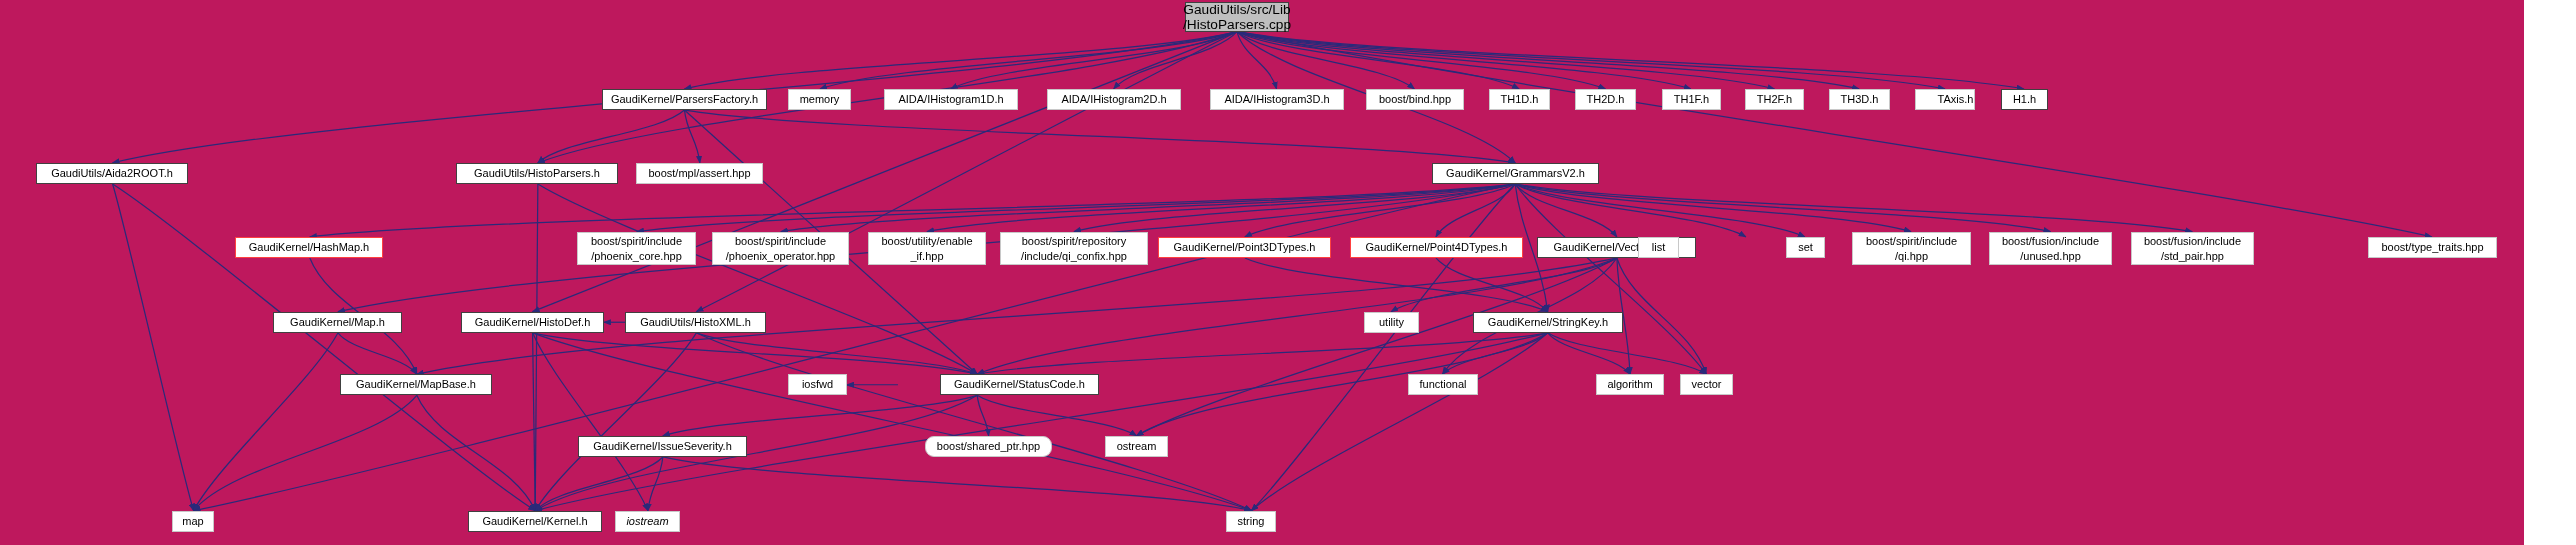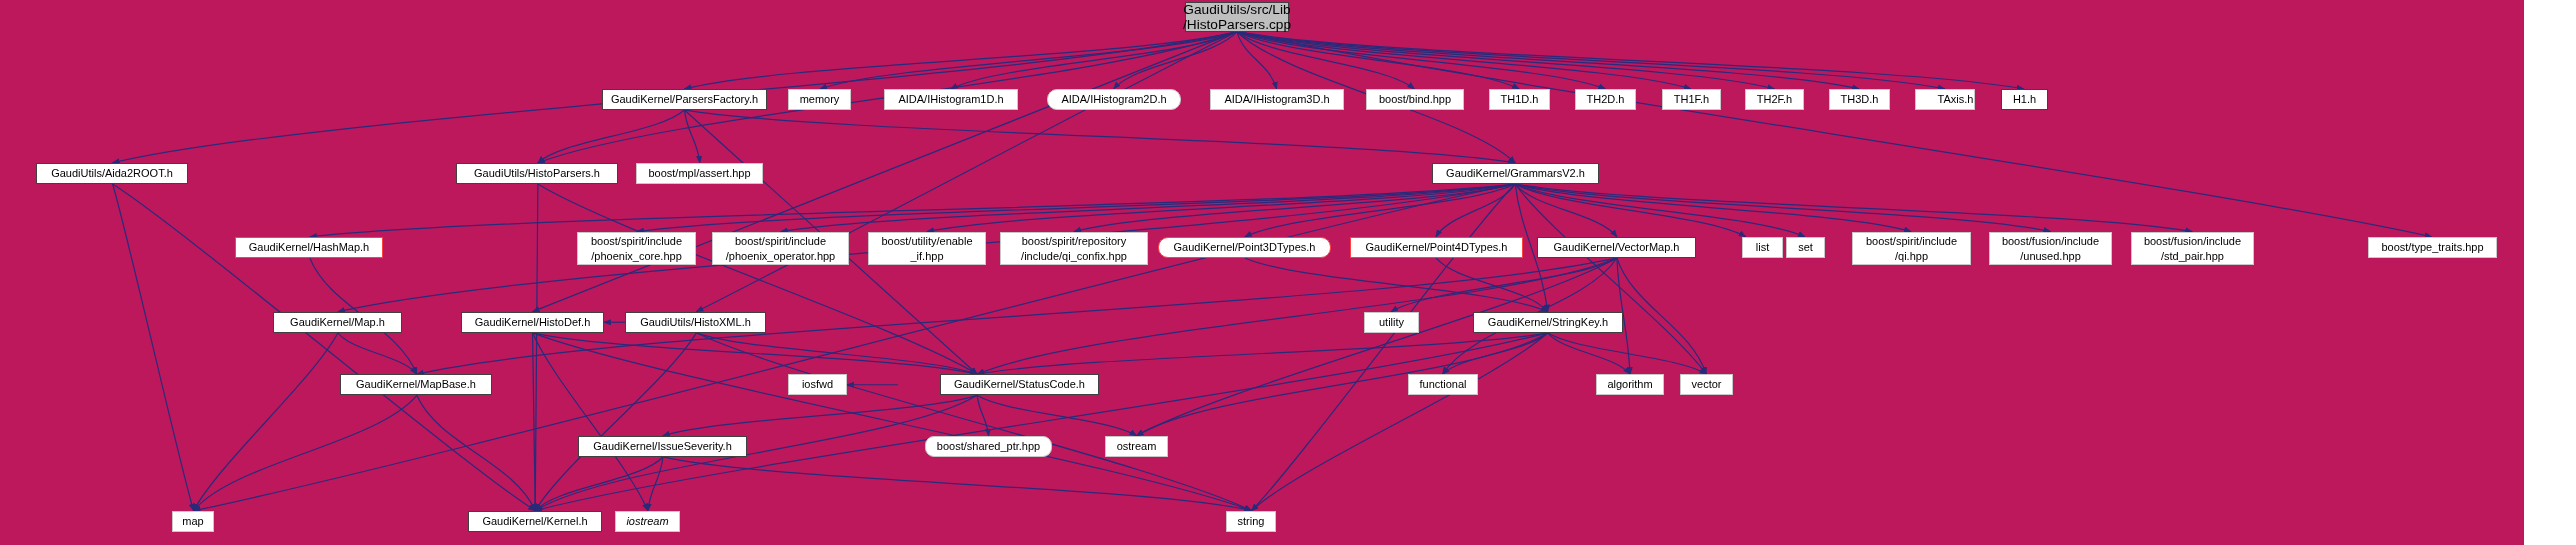--- a/index.html
+++ b/index.html
@@ -126,21 +126,21 @@
         <path d="M1413,293 C1474.92,320.45 1695.08,326.55 1757,354" marker-end="url(#arrow)" stroke="#2a2a7a" stroke-width="1.4" fill="none"></path>
         <path d="M1630,293 C1652.86,320.45 1734.14,326.55 1757,354" marker-end="url(#arrow)" stroke="#2a2a7a" stroke-width="1.4" fill="none"></path>
       </g>
   </svg>
   <div id="node-layer">
       <div class="node root" style="left: 1185px; top: 1.8px; width: 104px; height: 30px;">GaudiUtils/src/Lib
 /HistoParsers.cpp</div>
       <div class="node hdr" style="left: 602px; top: 89px; width: 165px; height: 21px;">GaudiKernel/ParsersFactory.h</div>
       <div class="node plain" style="left: 788px; top: 89px; width: 63px; height: 21px;">memory</div>
       <div class="node plain" style="left: 884px; top: 89px; width: 134px; height: 21px;">AIDA/IHistogram1D.h</div>
-      <div class="node plain" style="left: 1047px; top: 89px; width: 134px; height: 21px; border-radius: 10px;">AIDA/IHistogram2D.h</div>
+      <div class="node plain" style="left: 1047px; top: 89px; width: 134px; height: 21px;">AIDA/IHistogram2D.h</div>
       <div class="node plain" style="left: 1210px; top: 89px; width: 134px; height: 21px;">AIDA/IHistogram3D.h</div>
       <div class="node plain" style="left: 1366px; top: 89px; width: 98px; height: 21px;">boost/bind.hpp</div>
       <div class="node plain" style="left: 1489px; top: 89px; width: 61px; height: 21px;">TH1D.h</div>
       <div class="node plain" style="left: 1575px; top: 89px; width: 61px; height: 21px;">TH2D.h</div>
       <div class="node plain" style="left: 1662px; top: 89px; width: 59px; height: 21px; text-align: center;">TH1F.h</div>
       <div class="node plain" style="left: 1745px; top: 89px; width: 59px; height: 21px;">TH2F.h</div>
       <div class="node plain" style="left: 1829px; top: 89px; width: 61px; height: 21px;">TH3D.h</div>
       <div class="node plain" style="left: 1915px; top: 89px; width: 60px; height: 21px; padding-left: 21px;">TAxis.h</div>
       <div class="node hdr" style="left: 2001px; top: 89px; width: 47px; height: 21px;">H1.h</div>
       <div class="node hdr" style="left: 36px; top: 163px; width: 152px; height: 21px;">GaudiUtils/Aida2ROOT.h</div>
@@ -149,24 +149,24 @@
       <div class="node hdr" style="left: 1432px; top: 163px; width: 167px; height: 21px;">GaudiKernel/GrammarsV2.h</div>
       <div class="node red" style="left: 235px; top: 237px; width: 148px; height: 21px;">GaudiKernel/HashMap.h</div>
       <div class="node plain" style="left: 577px; top: 232px; width: 119px; height: 33px;">boost/spirit/include
 /phoenix_core.hpp</div>
       <div class="node plain" style="left: 712px; top: 232px; width: 137px; height: 33px;">boost/spirit/include
 /phoenix_operator.hpp</div>
       <div class="node plain" style="left: 868px; top: 232px; width: 118px; height: 33px;">boost/utility/enable
 _if.hpp</div>
       <div class="node plain" style="left: 1000px; top: 232px; width: 148px; height: 33px;">boost/spirit/repository
 /include/qi_confix.hpp</div>
-      <div class="node red" style="left: 1158px; top: 237px; width: 173px; height: 21px; border-radius: 10px;">GaudiKernel/Point3DTypes.h</div>
+      <div class="node red" style="left: 1158px; top: 237px; width: 173px; height: 21px;">GaudiKernel/Point3DTypes.h</div>
       <div class="node red" style="left: 1350px; top: 237px; width: 173px; height: 21px;">GaudiKernel/Point4DTypes.h</div>
       <div class="node hdr" style="left: 1537px; top: 237px; width: 159px; height: 21px;">GaudiKernel/VectorMap.h</div>
-      <div class="node plain" style="left: 1742px; top: 237px; width: 41px; height: 21px;">list</div>
+      <div class="node plain" style="left: 1638px; top: 237px; width: 41px; height: 21px;">list</div>
       <div class="node plain" style="left: 1786px; top: 237px; width: 39px; height: 21px;">set</div>
       <div class="node plain" style="left: 1852px; top: 232px; width: 119px; height: 33px;">boost/spirit/include
 /qi.hpp</div>
       <div class="node plain" style="left: 1989px; top: 232px; width: 123px; height: 33px;">boost/fusion/include
 /unused.hpp</div>
       <div class="node plain" style="left: 2131px; top: 232px; width: 123px; height: 33px;">boost/fusion/include
 /std_pair.hpp</div>
       <div class="node plain" style="left: 2368px; top: 237px; width: 129px; height: 21px;">boost/type_traits.hpp</div>
       <div class="node hdr" style="left: 273px; top: 312px; width: 129px; height: 21px;">GaudiKernel/Map.h</div>
       <div class="node hdr" style="left: 461px; top: 312px; width: 143px; height: 21px;">GaudiKernel/HistoDef.h</div>

